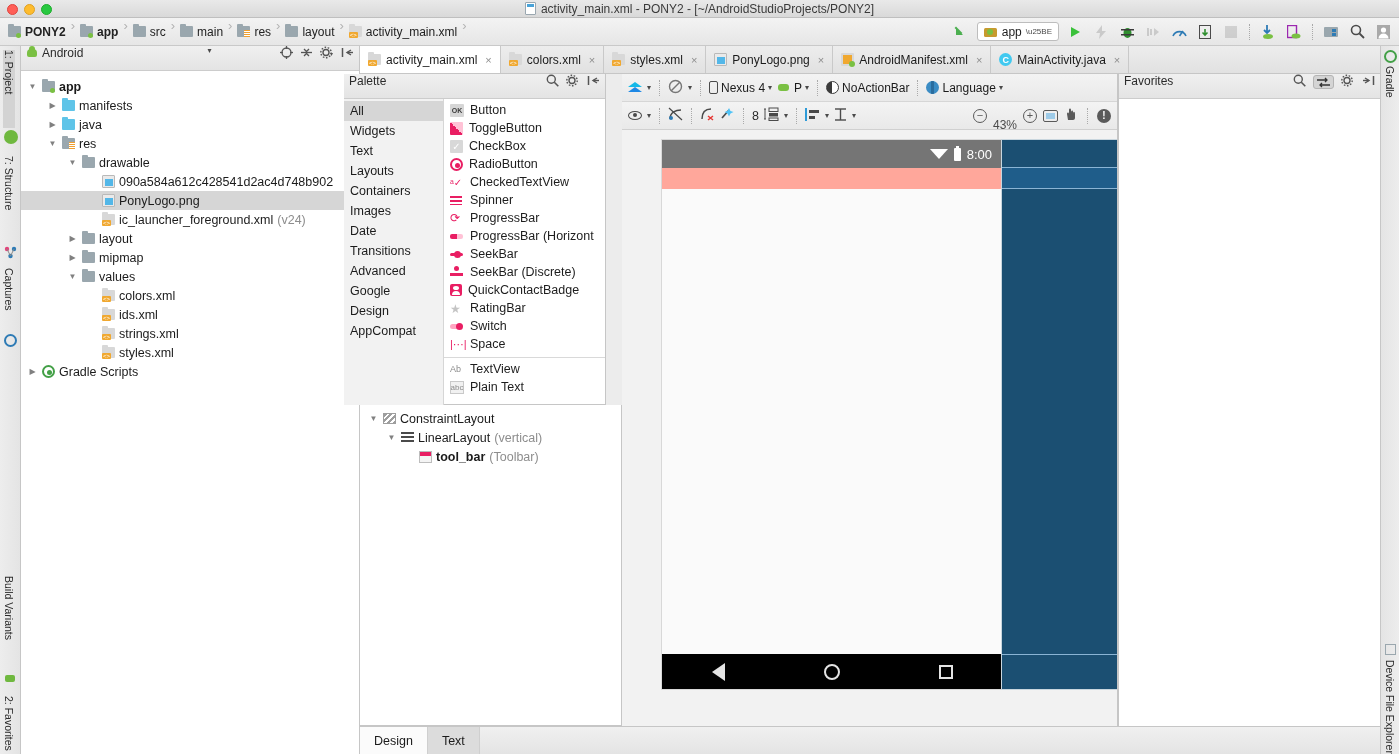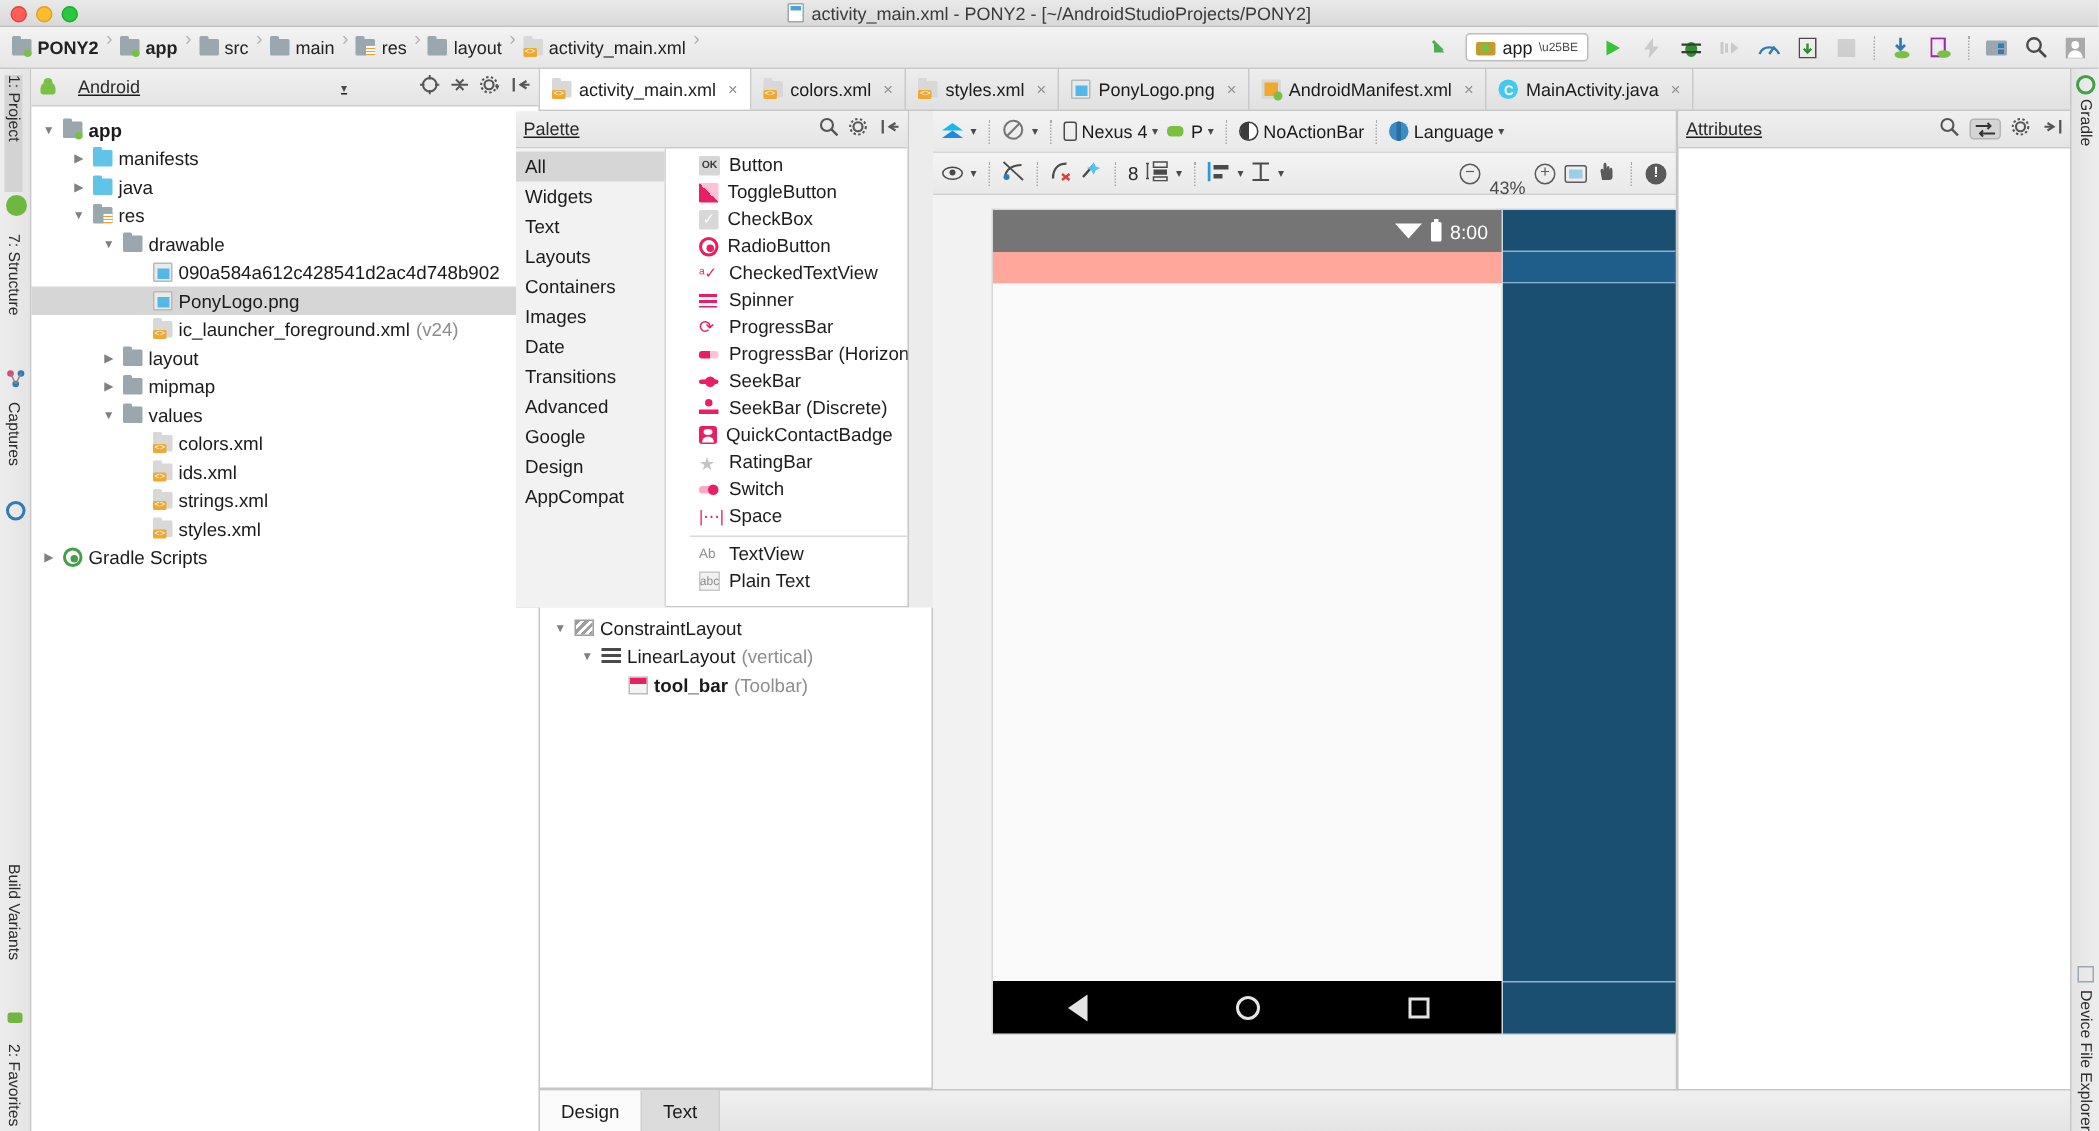--- a/index.html
+++ b/index.html
@@ -72,22 +72,22 @@
   }
   .vlabel.right { writing-mode:vertical-rl; left:3px; }
 
   
   .project {
     position:absolute; left:21px; top:46px; width:339px; height:708px;
     background:#fff; border-right:1px solid #c6c6c6;
   }
   .panel-head {
     height:25px; background:linear-gradient(#f0f0f0,#e4e4e4);
-    border-bottom:1px solid #cccccc; display:flex; align-items:center;
-    padding:0 5px; font-size:12px; gap:14px;text-decoration:underline;
+    border-bottom:1px solid #cccccc; display:flex; align-items:flex-start;
+    padding:0 5px; font-size:12px; gap:4px;
   }
   .panel-head .ph-title{ font-size:12px; color:#2b2b2b;}
   .ph-icons{ margin-left:auto; display:flex; align-items:center; gap:7px; color:#555; font-size:12px;}
   .droid { width:12px;height:12px;position:relative;flex:none;}
   .droid:before{content:"";position:absolute;left:1px;top:3px;width:10px;height:8px;background:#7ac043;border-radius:4px 4px 2px 2px;}
   .droid:after{content:"";position:absolute;left:3px;top:0px;width:6px;height:4px;background:#7ac043;border-radius:3px 3px 0 0;}
   .tree { padding:6px 0 0 0; font-size:12.5px; }
   .trow { height:19px; display:flex; align-items:center; gap:4px; padding-right:4px; white-space:nowrap;}
   .trow.sel { background:#d6d6d6; }
   .arrow { width:11px; text-align:center; color:#808080; font-size:8px; flex:none;}
@@ -114,21 +114,21 @@
   .jico{width:13px;height:13px;border-radius:50%;background:#41c9f0;color:#fff;font-size:9px;display:flex;align-items:center;justify-content:center;flex:none;font-weight:bold;}
   .mfico{width:13px;height:13px;background:#d8d8d8;position:relative;flex:none;border-radius:1px;}
   .mfico:after{content:"";position:absolute;left:2px;top:2px;width:9px;height:9px;background:#f0a830;}
   .mfico:before{content:"";position:absolute;right:-1px;bottom:-1px;width:6px;height:6px;border-radius:50%;background:#7ac043;z-index:2;}
 
   
   .palette {
     position:absolute; left:344px; top:74px; width:262px; height:331px;
     background:#fff; border-right:1px solid #c6c6c6; border-bottom:1px solid #c6c6c6;
   }
-  .pal-body{ display:flex; height:306px;gap:16px; }
+  .pal-body{ display:flex; height:306px; }
   .pal-cats{ width:100px; background:#f2f2f2; border-right:1px solid #d6d6d6; padding-top:2px;}
   .pal-cat{ height:20px; display:flex; align-items:center; padding-left:6px; font-size:12.5px; color:#1b1b1b;}
   .pal-cat.sel{ background:#d6d6d6; }
   .pal-items{ flex:1; overflow:hidden; padding-top:2px; position:relative;}
   .pal-item{ height:18px; display:flex; align-items:center; gap:6px; padding-left:6px; font-size:12.5px; white-space:nowrap;}
   .pal-divider{ border-top:1px solid #d9d9d9; margin:4px 0 2px 0;}
   .pi { width:14px; height:13px; flex:none; position:relative; }
   .pi-ok{background:#d6d6d6;color:#3b3b3b;font-size:7px;font-weight:bold;display:flex;align-items:center;justify-content:center;border-radius:1px;}
   .pi-toggle{background:linear-gradient(45deg,#e91e63 50%,#ffc2d6 50%);border-radius:1px;width:13px;height:13px;}
   .pi-check{background:#d8d8d8;border-radius:1px;color:#fff;font-size:10px;display:flex;align-items:center;justify-content:center;width:13px;height:13px;}
@@ -872,21 +872,21 @@
         <div class="bp-toolbar"></div>
         <div class="bp-body"></div>
         <div class="bp-nav"></div>
       </div>
 
     </div>
   </div>
 
   <div class="attrs">
     <div class="panel-head">
-      <span class="ph-title">Attributes</span>
+      <span class="ph-title">Favorites</span>
       <span class="ph-icons">
         <span>
           <svg width="13" height="13" viewBox="0 0 13 13">
               <circle cx="5.3" cy="5.3" r="4" fill="none" stroke="#555" stroke-width="1.4"></circle>
               <line x1="8.3" y1="8.3" x2="12.3" y2="12.3" stroke="#555" stroke-width="1.6"></line>
             </svg>
         </span>
         <span style="background:#d4d4d4;border:1px solid #b4b4b4;border-radius:3px;padding:1px 3px 0 3px;display:inline-flex;">
           <svg width="13" height="11" viewBox="0 0 13 11">
               <path d="M0 3 L10 3 M8 1 L10 3 L8 5" stroke="#333" stroke-width="1.3" fill="none"></path>

